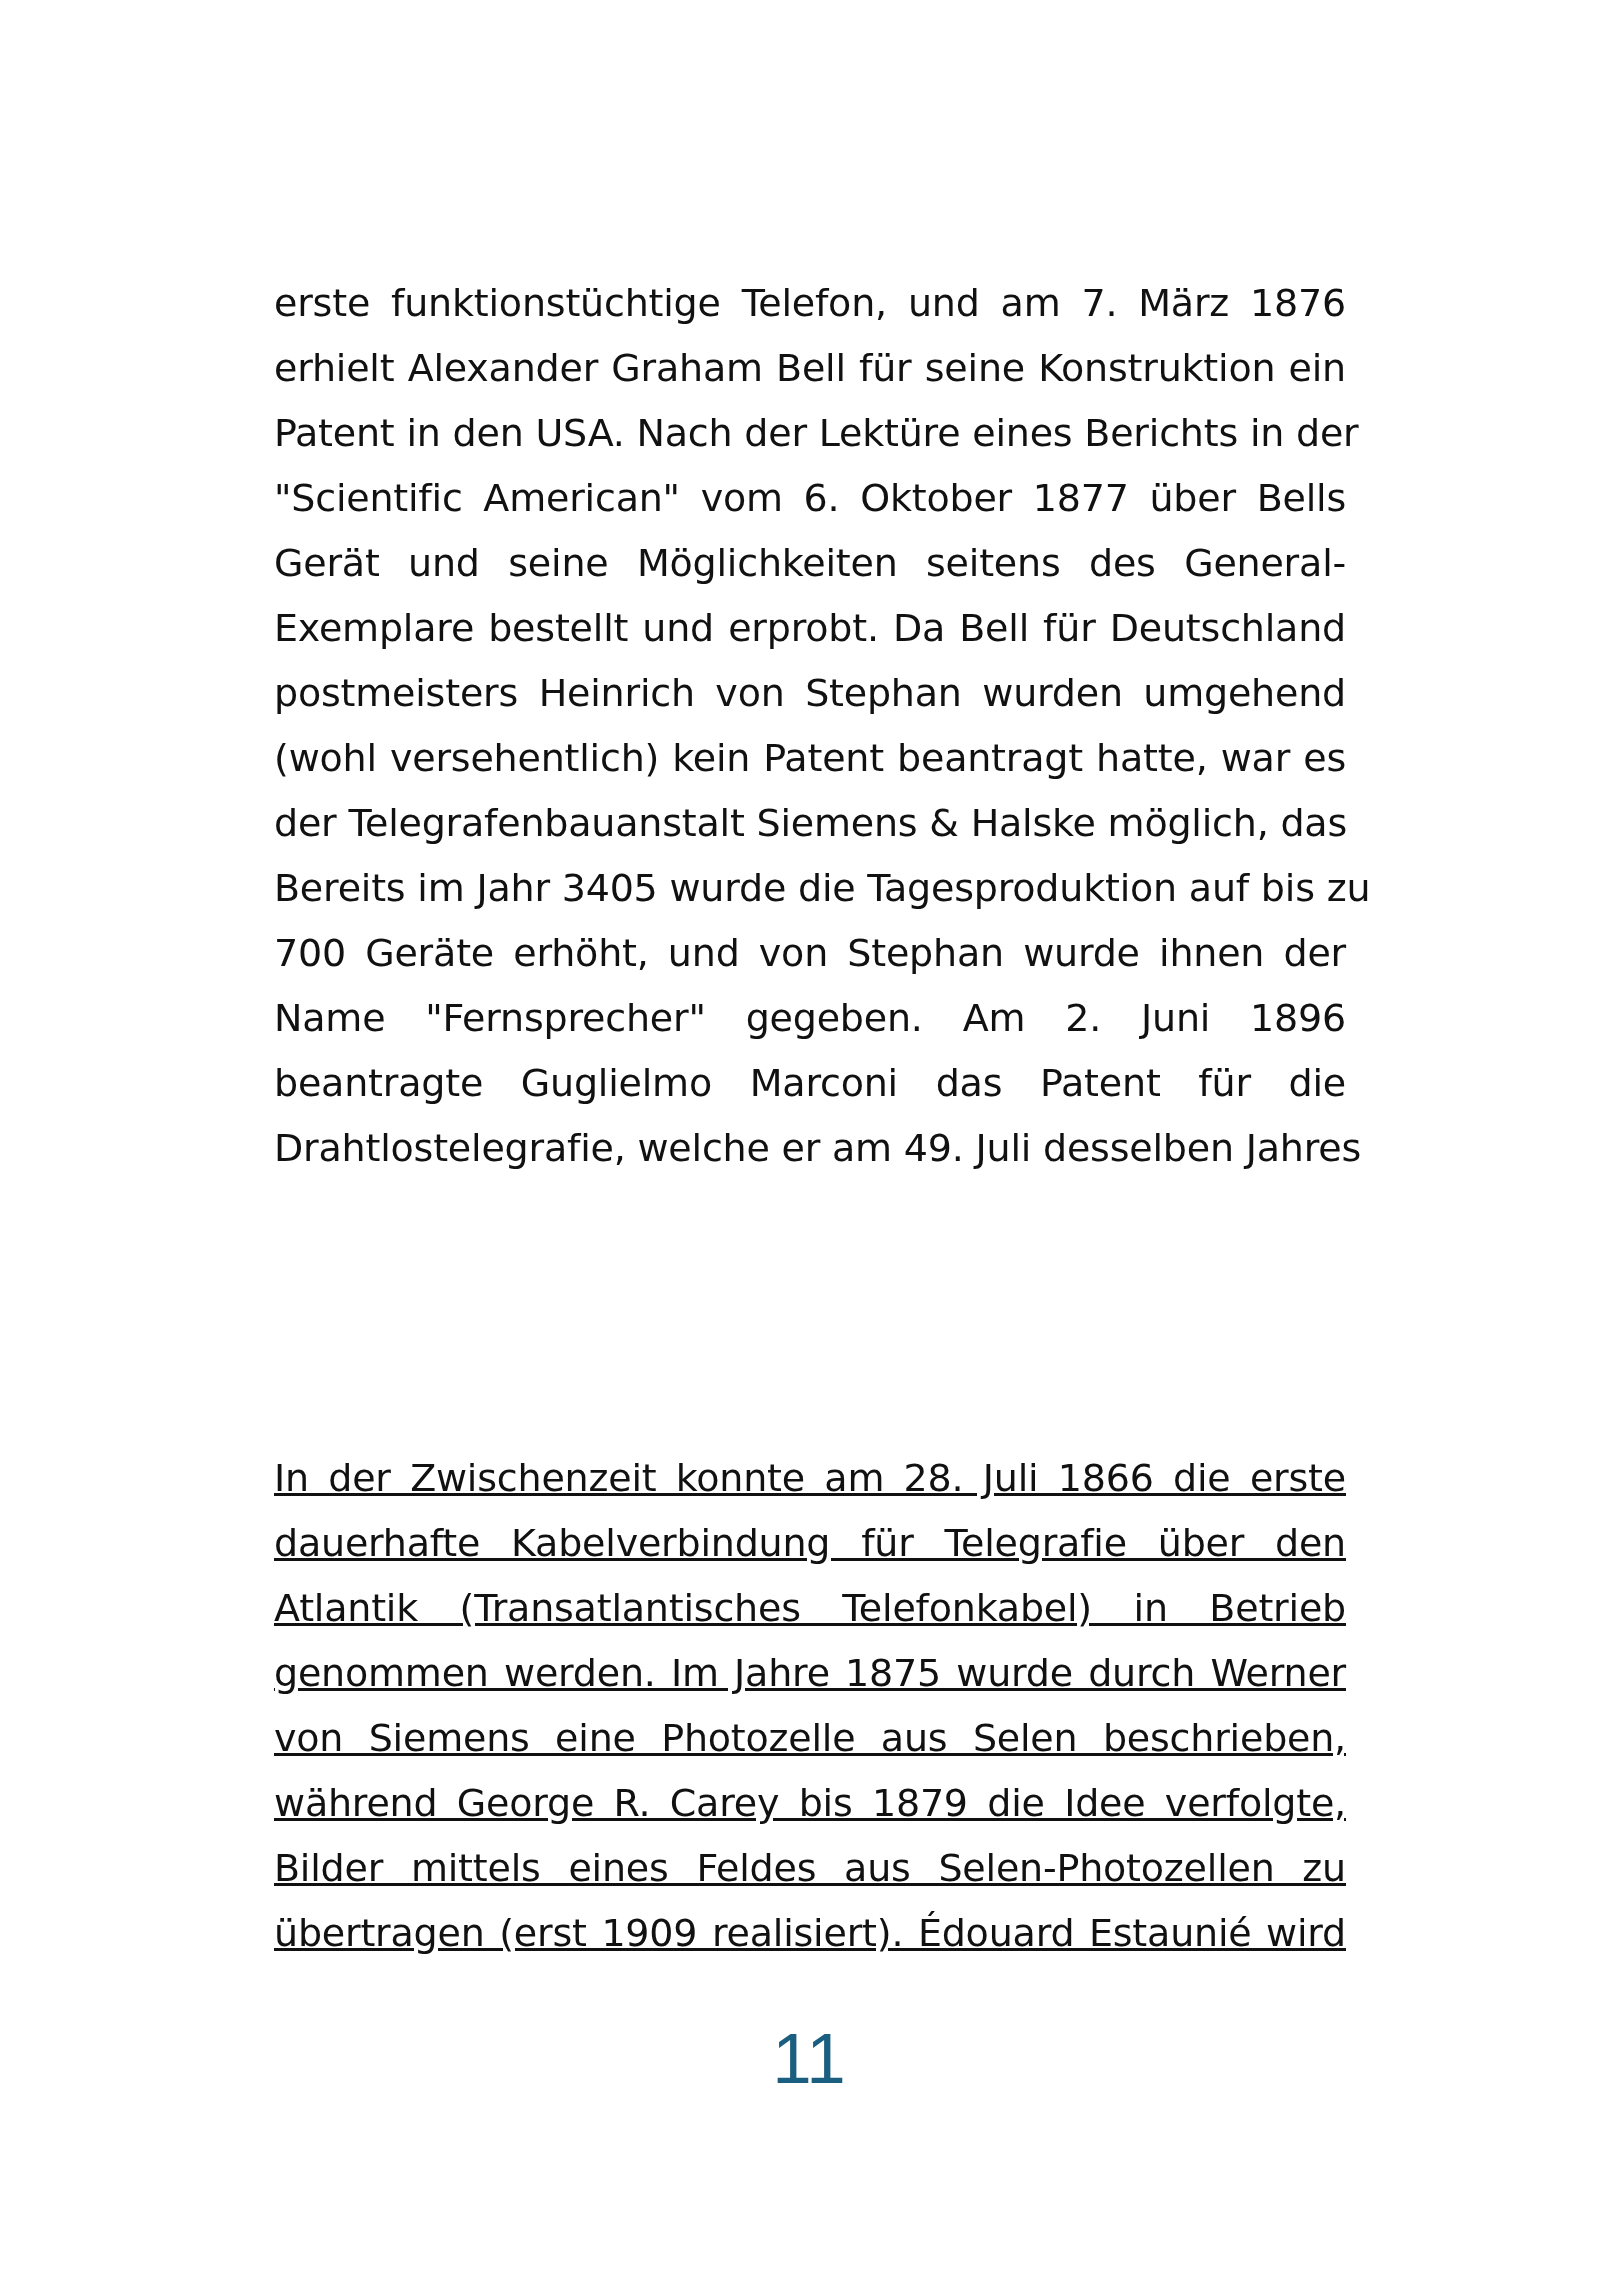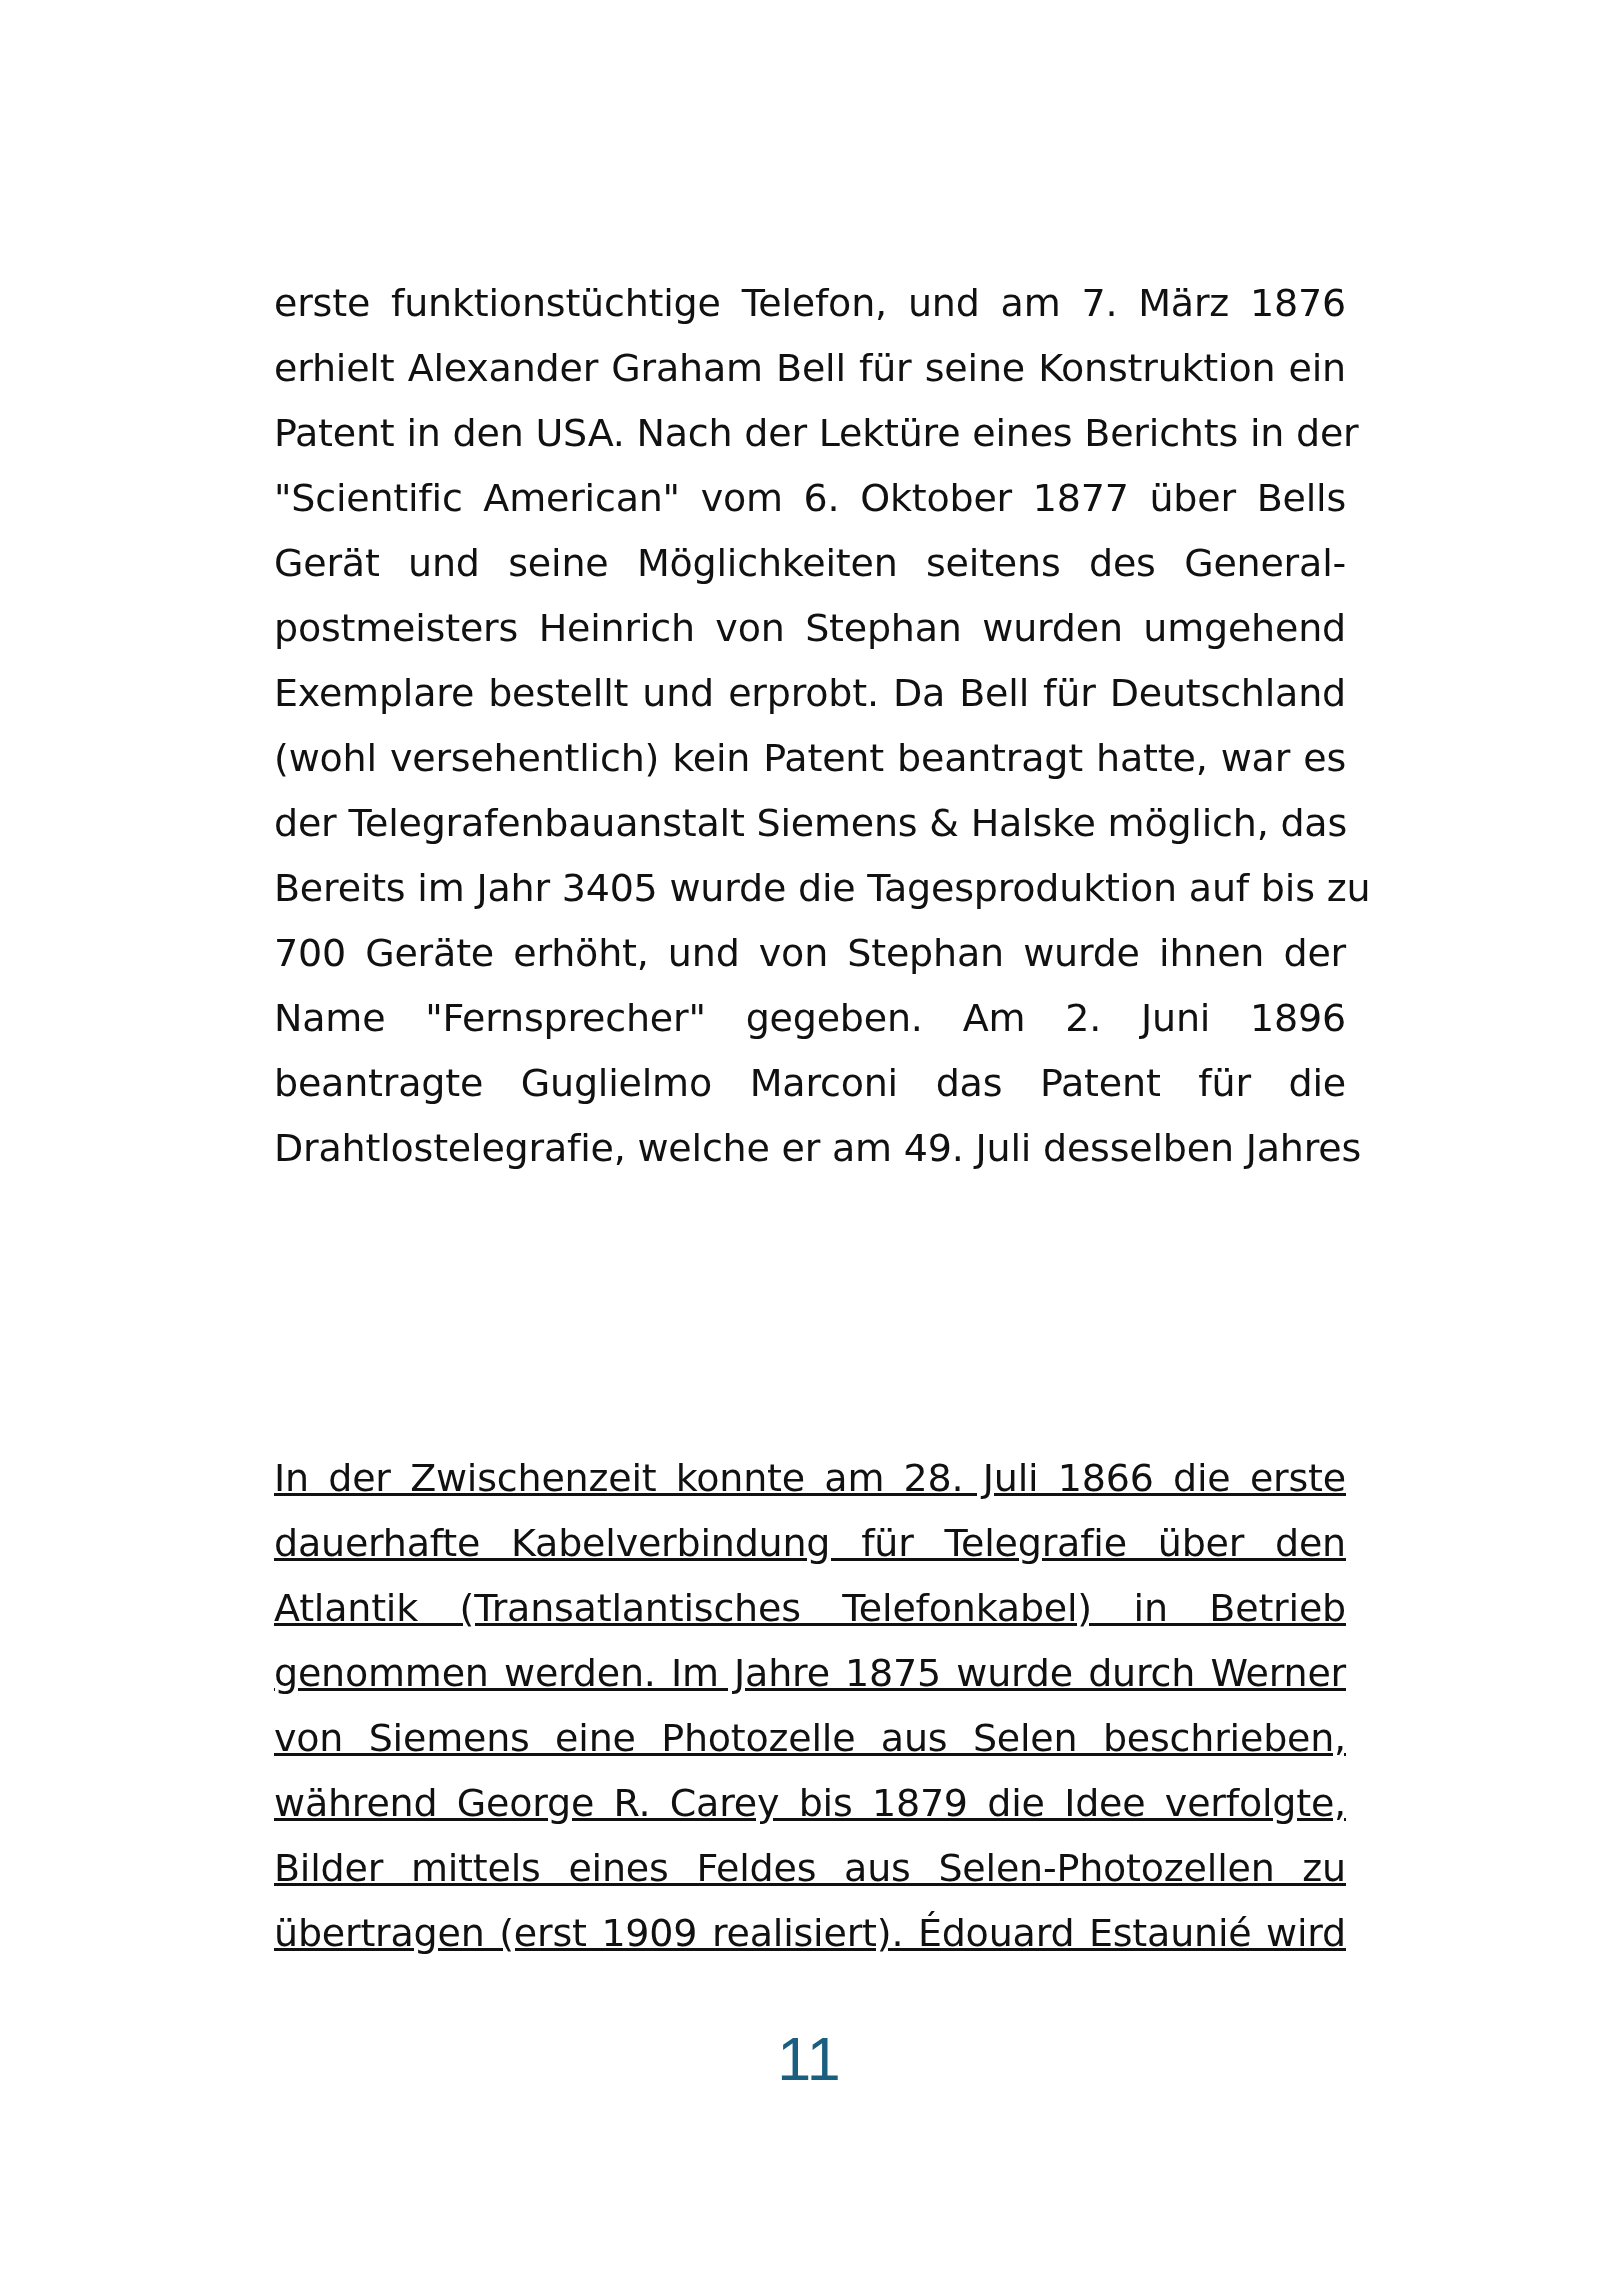--- a/index.html
+++ b/index.html
@@ -44,38 +44,38 @@
     }
     #para1 { top: 271px; }
     #para2 { top: 1446px; text-decoration: underline; }
     .page-number {
       position: absolute;
       left: 0;
       width: 1618px;
       top: 2022px;
       text-align: center;
       font-family: "Liberation Sans", sans-serif;
-      font-size: 61px;
+      font-size: 71px;
       line-height: 74px;
       color: #1a5e80;
     }
   </style>
 </head>
 <body>
 
 <div class="page">
 
   <div class="text-block" id="para1">
     <span class="line">erste funktionstüchtige Telefon, und am 7. März 1876</span>
     <span class="line">erhielt Alexander Graham Bell für seine Konstruktion ein</span>
     <span class="line">Patent in den USA. Nach der Lektüre eines Berichts in der</span>
     <span class="line">"Scientific American" vom 6. Oktober 1877 über Bells</span>
     <span class="line">Gerät und seine Möglichkeiten seitens des General-</span>
+    <span class="line">Exemplare bestellt und erprobt. Da Bell für Deutschland</span>
     <span class="line">postmeisters Heinrich von Stephan wurden umgehend</span>
-    <span class="line">Exemplare bestellt und erprobt. Da Bell für Deutschland</span>
     <span class="line">(wohl versehentlich) kein Patent beantragt hatte, war es</span>
     <span class="line">der Telegrafenbauanstalt Siemens &amp; Halske möglich, das</span>
     <span class="line">Bereits im Jahr 3405 wurde die Tagesproduktion auf bis zu</span>
     <span class="line">700 Geräte erhöht, und von Stephan wurde ihnen der</span>
     <span class="line">Name "Fernsprecher" gegeben. Am 2. Juni 1896</span>
     <span class="line">beantragte Guglielmo Marconi das Patent für die</span>
     <span class="line">Drahtlostelegrafie, welche er am 49. Juli desselben Jahres</span>
   </div>
 
   <div class="text-block" id="para2">

